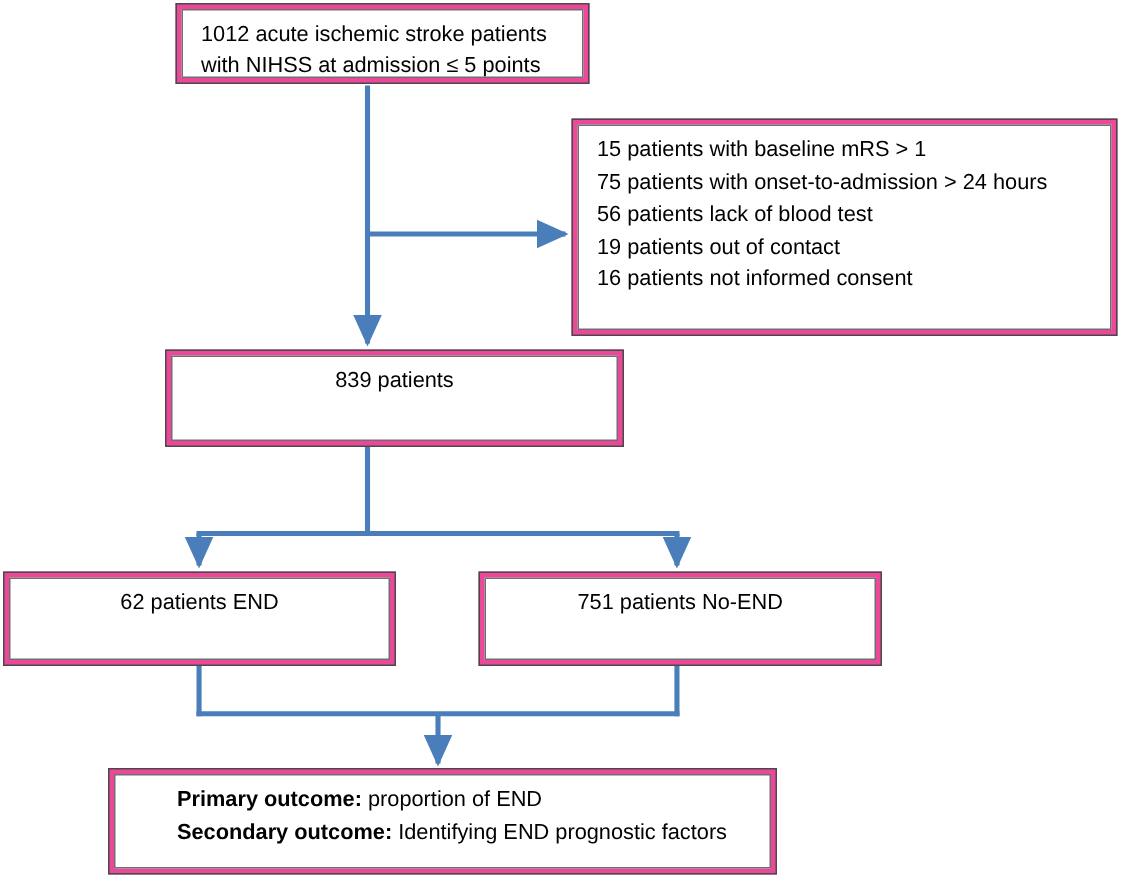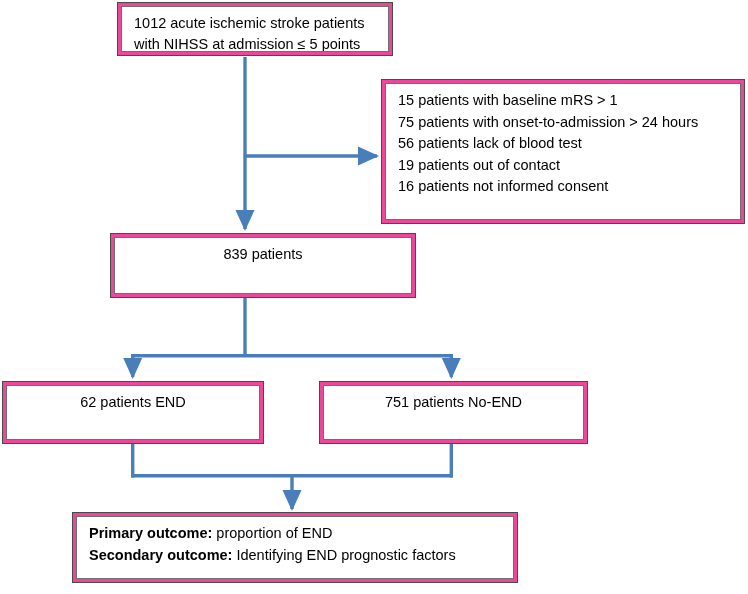--- a/index.html
+++ b/index.html
@@ -57,21 +57,21 @@
     text-align: center;
   }
 
   
   .pad-top    { padding-top: 6px; }
   .pad-left   { padding-left: 12px; }
 
   .line-list { padding: 6px 0 0 12px; }
   .line-list .text { line-height: 21.5px; }
 
-  .bold { font-weight: bold; }
+  .bold { font-weight: bold; margin-left: 29px; }
 </style>
 </head>
 <body>
 
 <div id="flow-root">
 
   <svg id="connectors" viewBox="0 0 748 594">
     <defs>
       <marker id="arrowhead" markerWidth="7" markerHeight="7" refX="5.6" refY="3.2" orient="auto" markerUnits="strokeWidth">
         <path d="M0,0.4 L6.2,3.2 L0,6.0 z" fill="#4a7ebb"></path>

